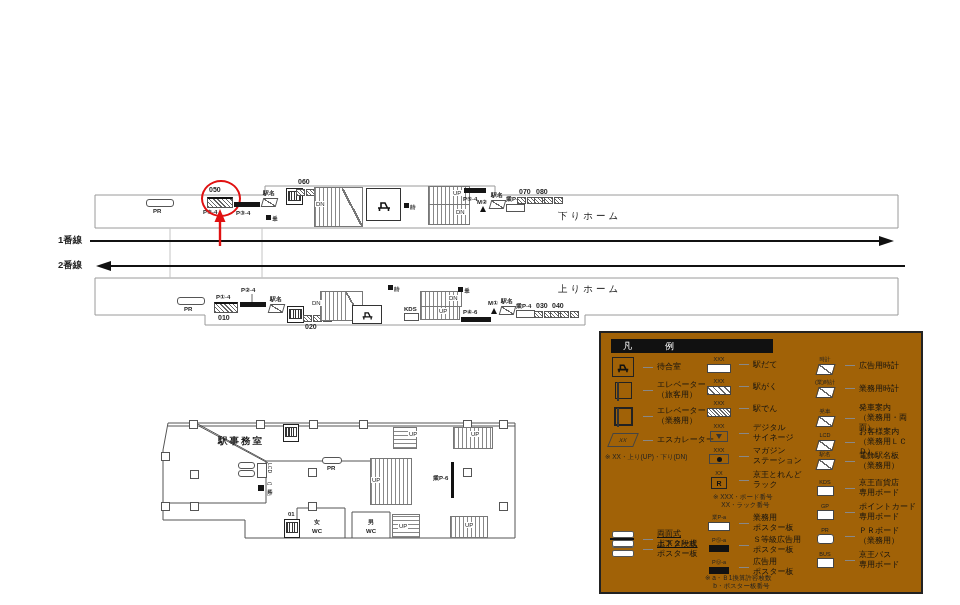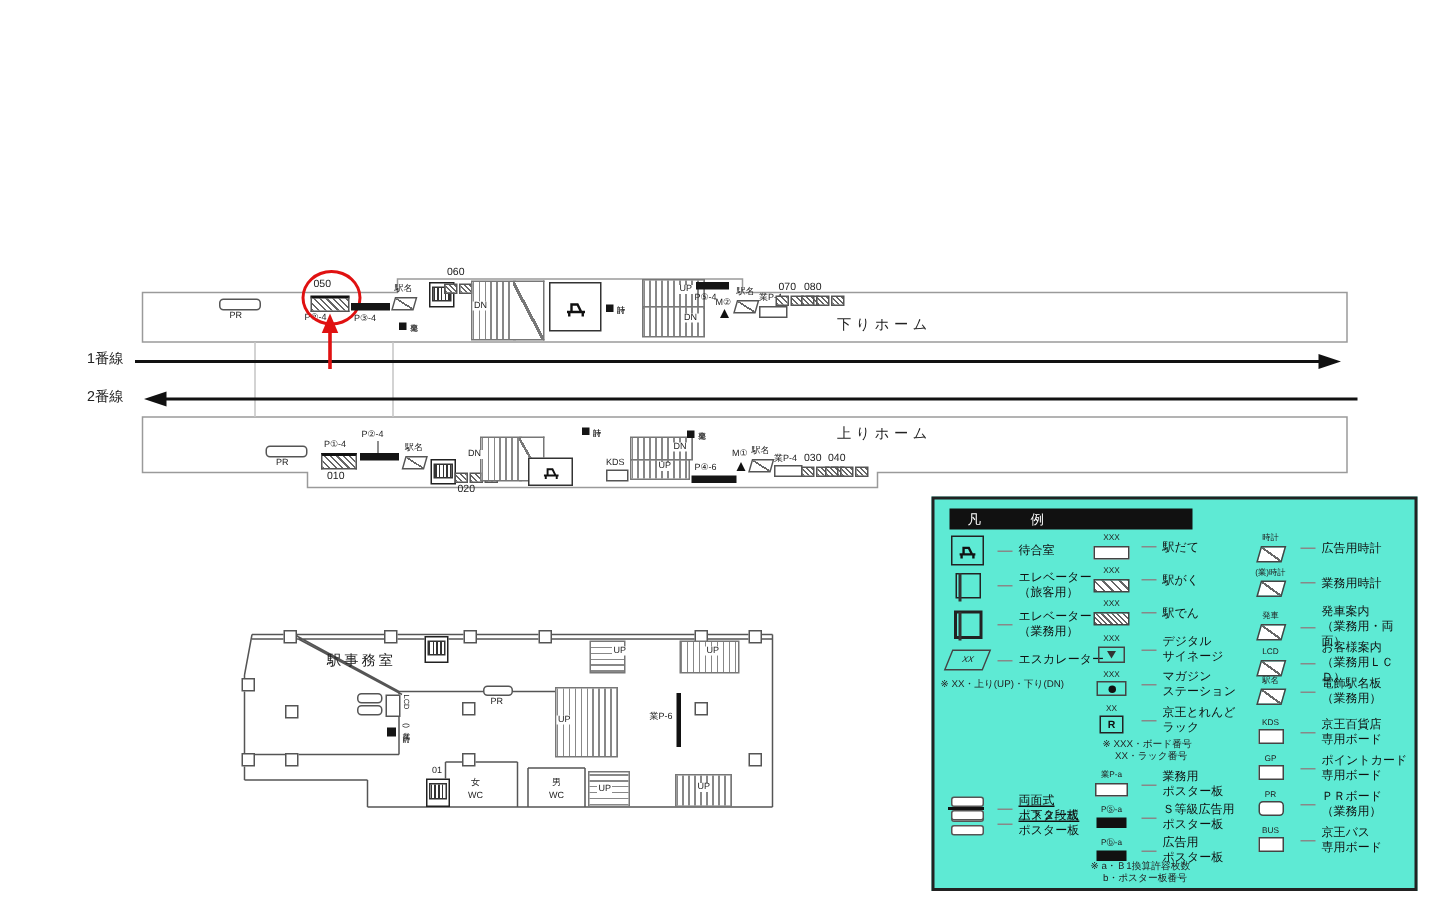--- a/index.html
+++ b/index.html
@@ -8,21 +8,21 @@
   svg.base{position:absolute;left:0;top:0;}
 
   
   .hdr{position:absolute;left:333px;top:19px;display:flex;}
   .hdr .cell{border:2px solid #111;background:#fff;display:flex;align-items:center;justify-content:center;}
   .hdr .c1{width:86px;height:28px;font-size:11px;margin-right:-2px;}
   .hdr .c2{width:134px;height:28px;font-size:18px;letter-spacing:26px;padding-left:26px;margin-right:-2px;}
   .hdr .c3{width:78px;height:28px;font-size:13px;letter-spacing:14px;padding-left:14px;}
 
   
-  .t{position:absolute;font-size:7px;line-height:1;white-space:nowrap;color:#222;}
+  .t{position:absolute;font-size:7px;line-height:1;white-space:nowrap;color:#222;font-weight:bold;}
   .t6{font-size:6px;} .t9{font-size:9.5px;}
   .pname{position:absolute;font-size:9.5px;letter-spacing:3px;color:#222;}
   .vt{position:absolute;writing-mode:vertical-rl;font-size:5.5px;line-height:1;color:#222;}
 
   
   .bar{position:absolute;background:#151515;}
   .sq{position:absolute;background:#151515;}
   .hb{position:absolute;border:1px solid #555;background:repeating-linear-gradient(45deg,#666 0 1px,#fff 1px 3px);}
   .hb.topline{border-top:2px solid #111;}
   .rnd{position:absolute;border:1px solid #555;border-radius:3px;background:#fff;}
@@ -41,21 +41,21 @@
   .elev{position:absolute;border:1.5px solid #222;background:#fff;}
   .elev .in{margin:2px 1px 1px 1px;height:52%;border:1px solid #333;
             background:repeating-linear-gradient(90deg,#333 0 1px,#fff 1px 2.5px);}
   .tri{position:absolute;width:0;height:0;border-left:3px solid transparent;border-right:3px solid transparent;border-bottom:6px solid #111;}
   .wait{position:absolute;border:1.5px solid #333;background:#fff;display:flex;align-items:center;justify-content:center;}
   .redring{position:absolute;border:2.5px solid #e01111;border-radius:50%;}
   .colsq{position:absolute;width:7px;height:7px;border:1px solid #555;background:#fff;}
   .blk2{position:absolute;background:#111;}
 
   
-  .legend{position:absolute;left:621px;top:331px;width:320px;height:259px;border:2px solid #222;background:#5eead4;}
+  .legend{position:absolute;left:599px;top:331px;width:320px;height:259px;border:2px solid #222;background:#a16207;}
   .ltitle{position:absolute;left:10px;top:6px;width:150px;height:14px;background:#111;color:#fff;
           font-size:9px;line-height:14px;letter-spacing:12px;padding-left:12px;}
   .lrow{position:absolute;display:flex;align-items:center;gap:4px;}
   .lic{width:32px;flex:none;display:flex;flex-direction:column;align-items:center;gap:1px;}
   .lict{font-size:5.5px;line-height:1;color:#222;}
   .dash{width:10px;height:1px;background:#888;flex:none;}
   .llabel{font-size:8px;line-height:1.25;color:#111;white-space:pre-line;}
   .lnote{position:absolute;font-size:6.5px;line-height:1.3;color:#222;white-space:pre-line;}
   .sh-rect{width:22px;height:7px;border:1px solid #444;background:#fff;}
   .sh-h1{width:22px;height:7px;border:1px solid #444;background:repeating-linear-gradient(45deg,#666 0 1px,#fff 1px 4px);}

